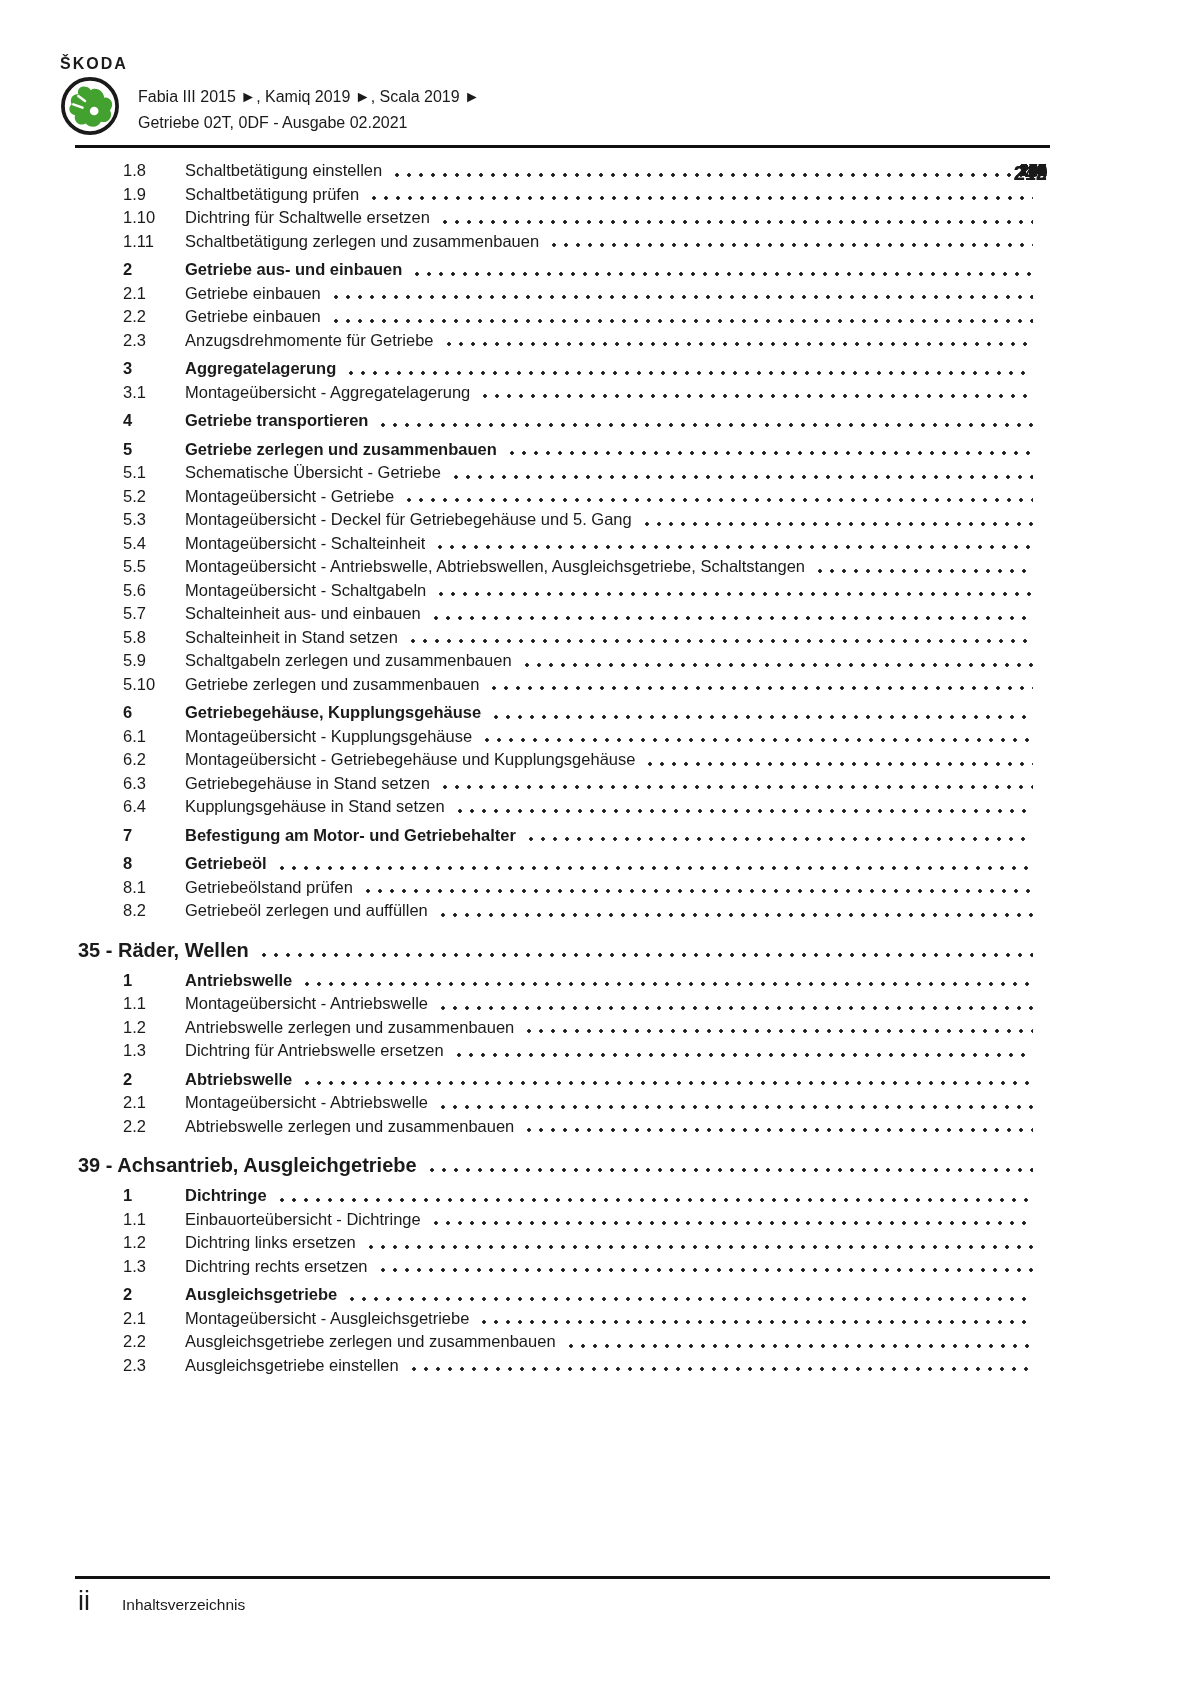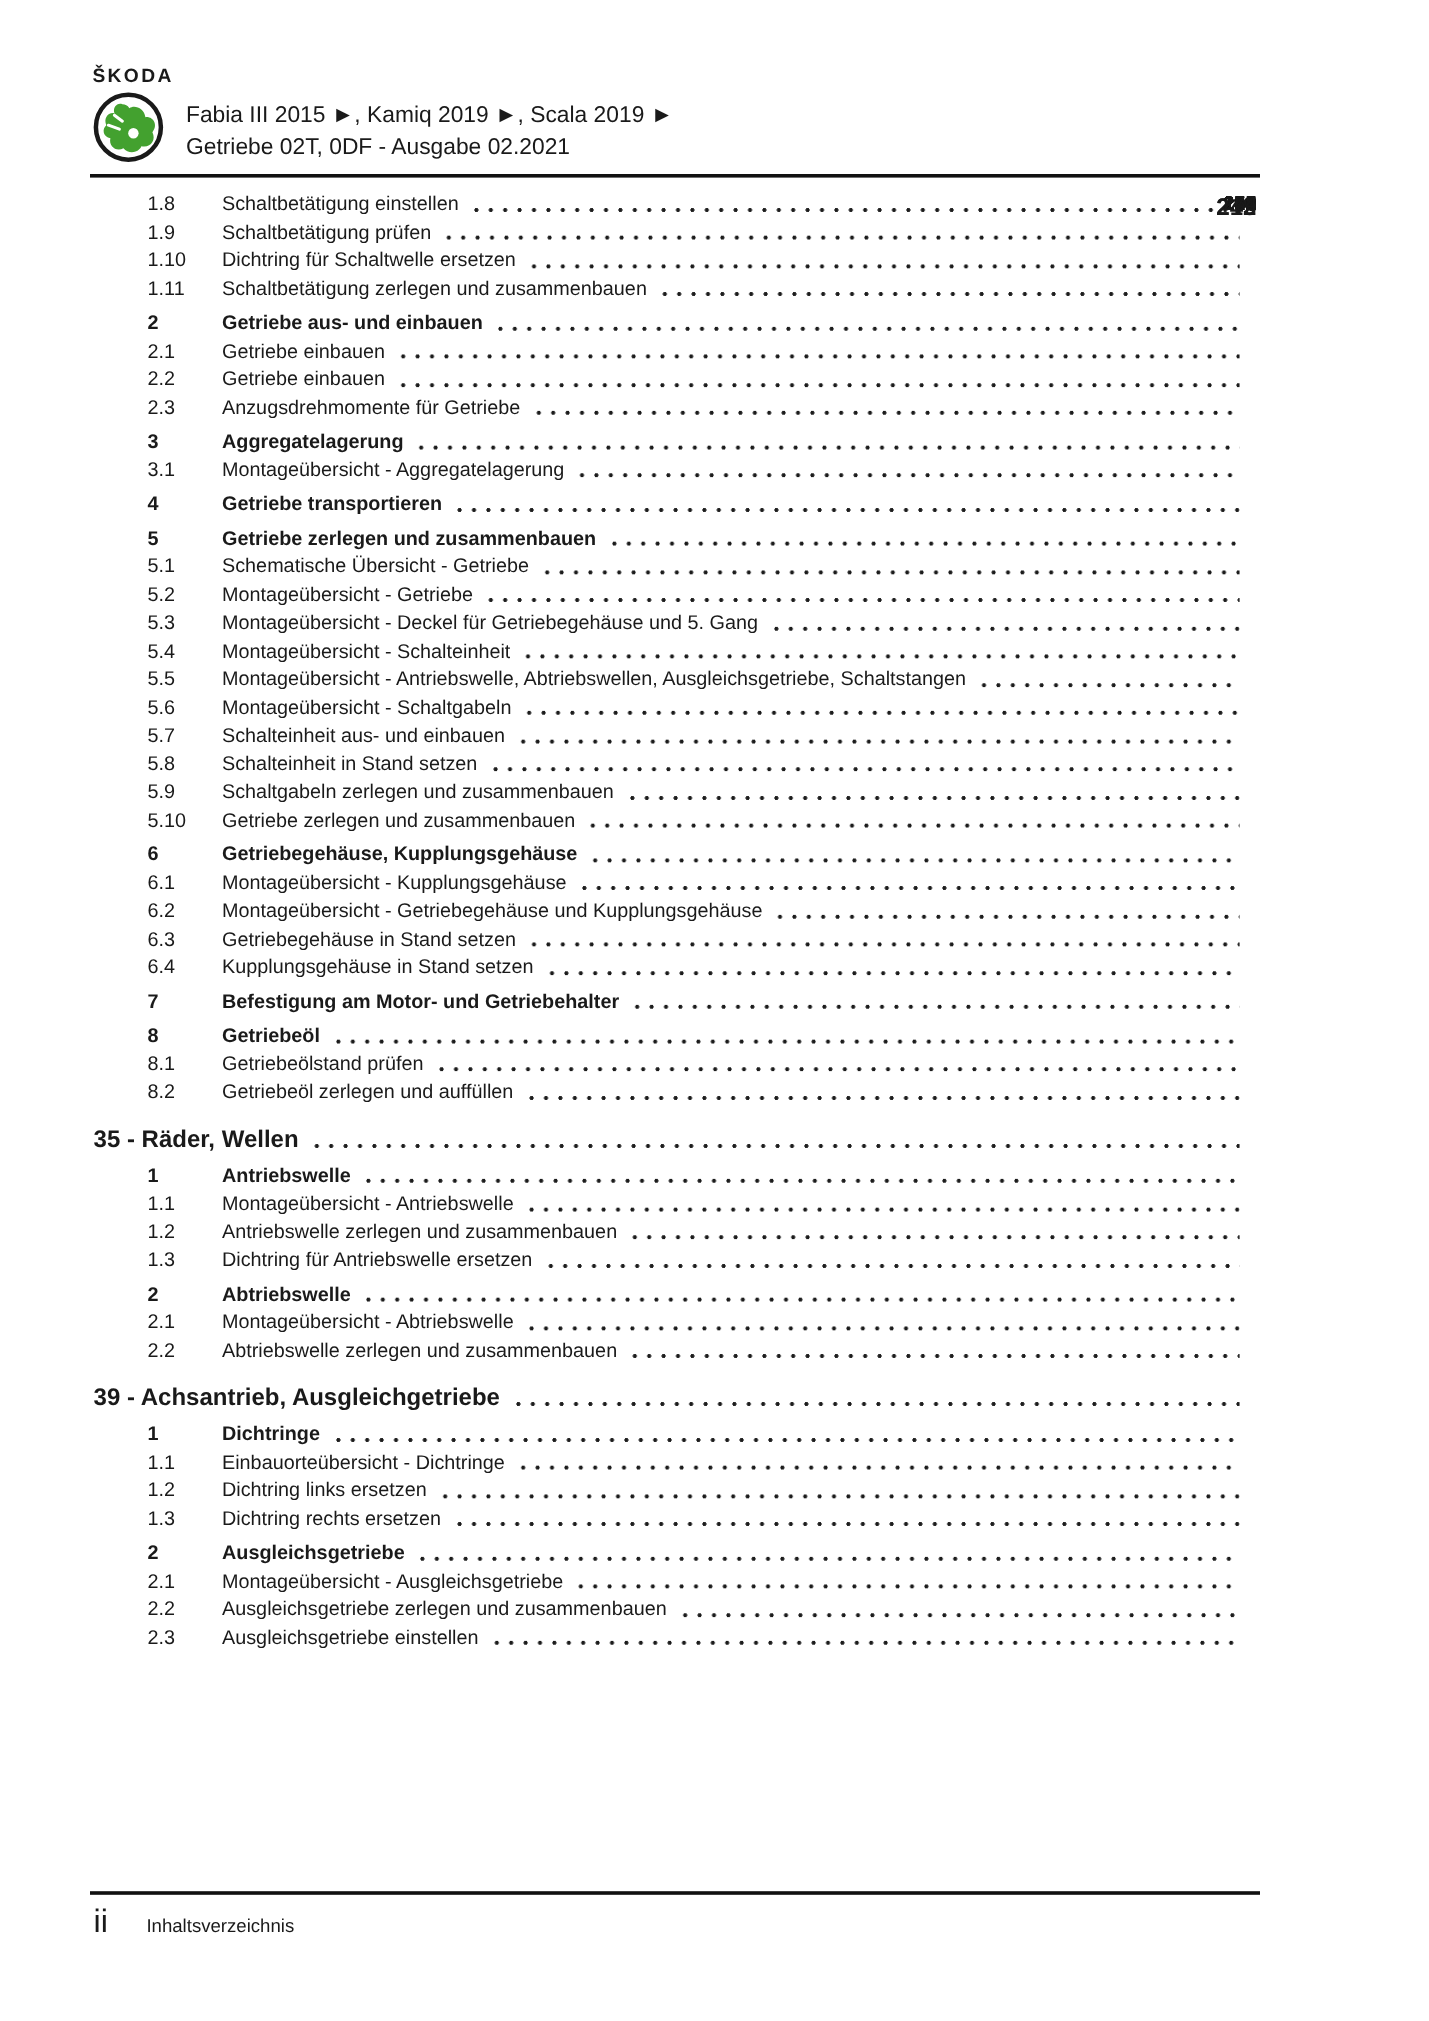--- a/index.html
+++ b/index.html
@@ -4,25 +4,25 @@
 <style>
   html,body { margin:0; padding:0; }
   body {
     width:1191px; height:1684px; background:#ffffff; position:relative;
     font-family:"Liberation Sans","DejaVu Sans",sans-serif; color:#1a1a1a;
     -webkit-font-smoothing:antialiased;
   }
   .page { position:absolute; inset:0; }
 
   
-  .header { position:absolute; top:55px; left:75px; width:975px; height:90px; }
+  .header { position:absolute; top:55px; left:58px; width:975px; height:90px; }
   .brand { position:absolute; left:2px; top:0; width:62px; }
   .brand-word { font-weight:bold; font-size:16px; letter-spacing:2px; line-height:18px; }
   .logo { display:block; margin-top:3px; width:60px; height:60px; }
-  .header-text { position:absolute; left:80px; top:29px; font-size:19px; line-height:26px; }
+  .header-text { position:absolute; left:80px; top:29px; font-size:16px; line-height:26px; }
 
   .rule { position:absolute; left:75px; width:975px; height:2.5px; background:#111; }
   .top-rule { top:145px; }
   .bottom-rule { top:1576px; }
 
   
   .toc { position:absolute; top:159px; left:78px; width:969px; font-size:16.5px; }
   .row { display:flex; line-height:23.5px; white-space:nowrap; }
   .row .num   { flex:0 0 62px; margin-left:45px; }
   .row .title { flex:0 1 auto; overflow:hidden; }

